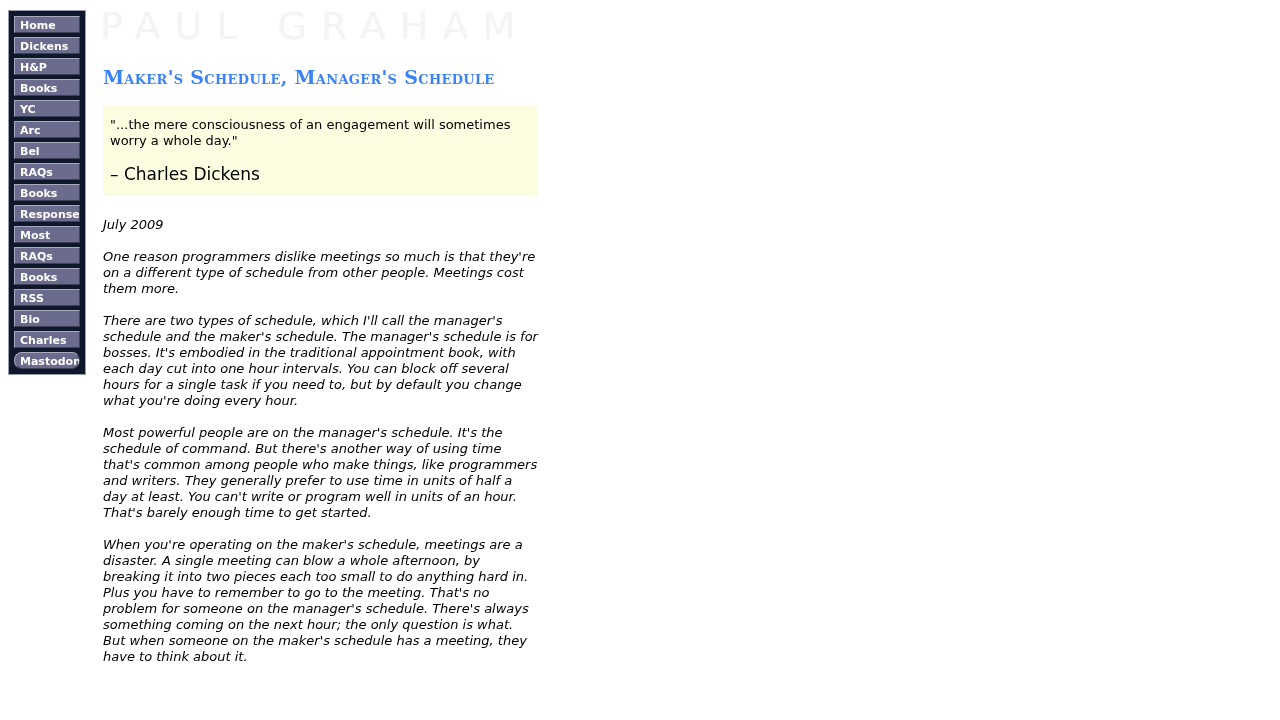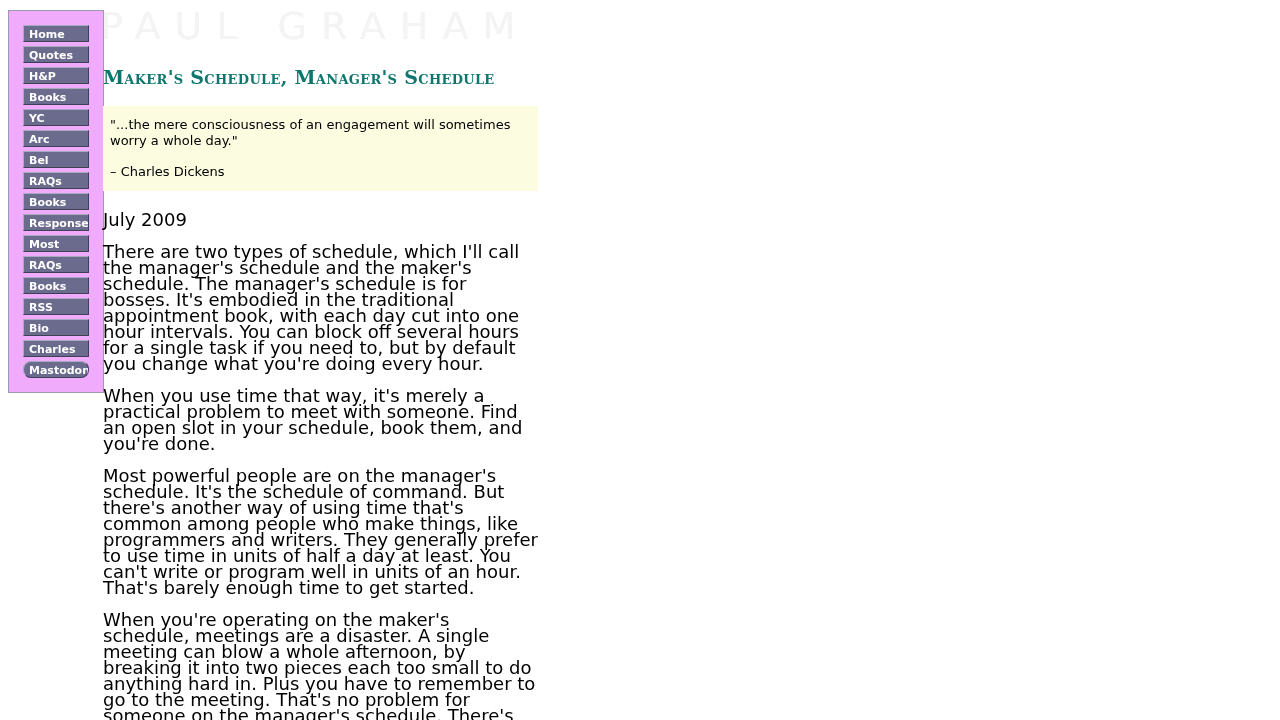--- a/index.html
+++ b/index.html
@@ -22,22 +22,22 @@
     height: 720px;
   }
 
   
   #sidebar {
     position: absolute;
     left: 8px;
     top: 10px;
     width: 66px;
     border: 1px solid #9b9bb0;
-    background: #f0abfc;
-    padding: 14px;
+    background: #0f172a;
+    padding: 5px;
   }
   .nav-item {
     display: block;
     height: 17px;
     line-height: 17px;
     margin: 0 0 4px 0;
     background: #6b6b8d;
     border-top: 1px solid #a9a9c0;
     border-left: 1px solid #a9a9c0;
     border-right: 1px solid #3f3f58;
@@ -73,61 +73,62 @@
     position: absolute;
     left: 103px;
     top: 66px;
     width: 440px;
   }
 
   #title {
     font-family: "DejaVu Serif", "Liberation Serif", serif;
     font-variant: small-caps;
     font-size: 19px;
-    color: #0f766e;
+    color: #3b82f6;
     margin: 0 0 18px 0;
     letter-spacing: 0.3px;
     white-space: nowrap;
   }
 
   #quotebox {
     background: #fcfce0;
     width: 435px;
     box-sizing: border-box;
     padding: 11px 10px 12px 7px;
     margin-bottom: 21px;
   }
   #quotebox .quote-text {
     margin: 0 0 15px 0;
     line-height: 16px;
     font-size: 13px;
   }
   #quotebox .quote-attr {
     margin: 0;
-    font-size: 13px;
+    font-size: 17px;
   }
 
   .para {
     margin: 0 0 16px 0;
     line-height: 16px;
-    font-size: 18px;
+    font-size: 13px;
     width: 436px;
+    font-style: italic;
   }
   .para:last-child { margin-bottom: 0; }
 </style>
 </head>
 <body>
 
 <div id="page">
 
   <div id="masthead">PAUL GRAHAM</div>
 
   <nav id="sidebar">
     <a class="nav-item">Home</a>
-    <a class="nav-item">Quotes</a>
+    <a class="nav-item">Dickens</a>
     <a class="nav-item">H&amp;P</a>
     <a class="nav-item">Books</a>
     <a class="nav-item">YC</a>
     <a class="nav-item">Arc</a>
     <a class="nav-item">Bel</a>
     <a class="nav-item">RAQs</a>
     <a class="nav-item">Books</a>
     <a class="nav-item">Responses</a>
     <a class="nav-item">Most</a>
     <a class="nav-item">RAQs</a>
@@ -141,20 +142,20 @@
   <main id="content">
 
     <h1 id="title">Maker's Schedule, Manager's Schedule</h1>
 
     <div id="quotebox">
       <p class="quote-text">"...the mere consciousness of an engagement will sometimes worry a whole day."</p>
       <p class="quote-attr">– Charles Dickens</p>
     </div>
 
     <p class="para">July 2009</p>
+    <p class="para">One reason programmers dislike meetings so much is that they're on a different type of schedule from other people. Meetings cost them more.</p>
     <p class="para">There are two types of schedule, which I'll call the manager's schedule and the maker's schedule. The manager's schedule is for bosses. It's embodied in the traditional appointment book, with each day cut into one hour intervals. You can block off several hours for a single task if you need to, but by default you change what you're doing every hour.</p>
-    <p class="para">When you use time that way, it's merely a practical problem to meet with someone. Find an open slot in your schedule, book them, and you're done.</p>
     <p class="para">Most powerful people are on the manager's schedule. It's the schedule of command. But there's another way of using time that's common among people who make things, like programmers and writers. They generally prefer to use time in units of half a day at least. You can't write or program well in units of an hour. That's barely enough time to get started.</p>
     <p class="para">When you're operating on the maker's schedule, meetings are a disaster. A single meeting can blow a whole afternoon, by breaking it into two pieces each too small to do anything hard in. Plus you have to remember to go to the meeting. That's no problem for someone on the manager's schedule. There's always something coming on the next hour; the only question is what. But when someone on the maker's schedule has a meeting, they have to think about it.</p>
 
   </main>
 
 </div>
 
 </body></html>

